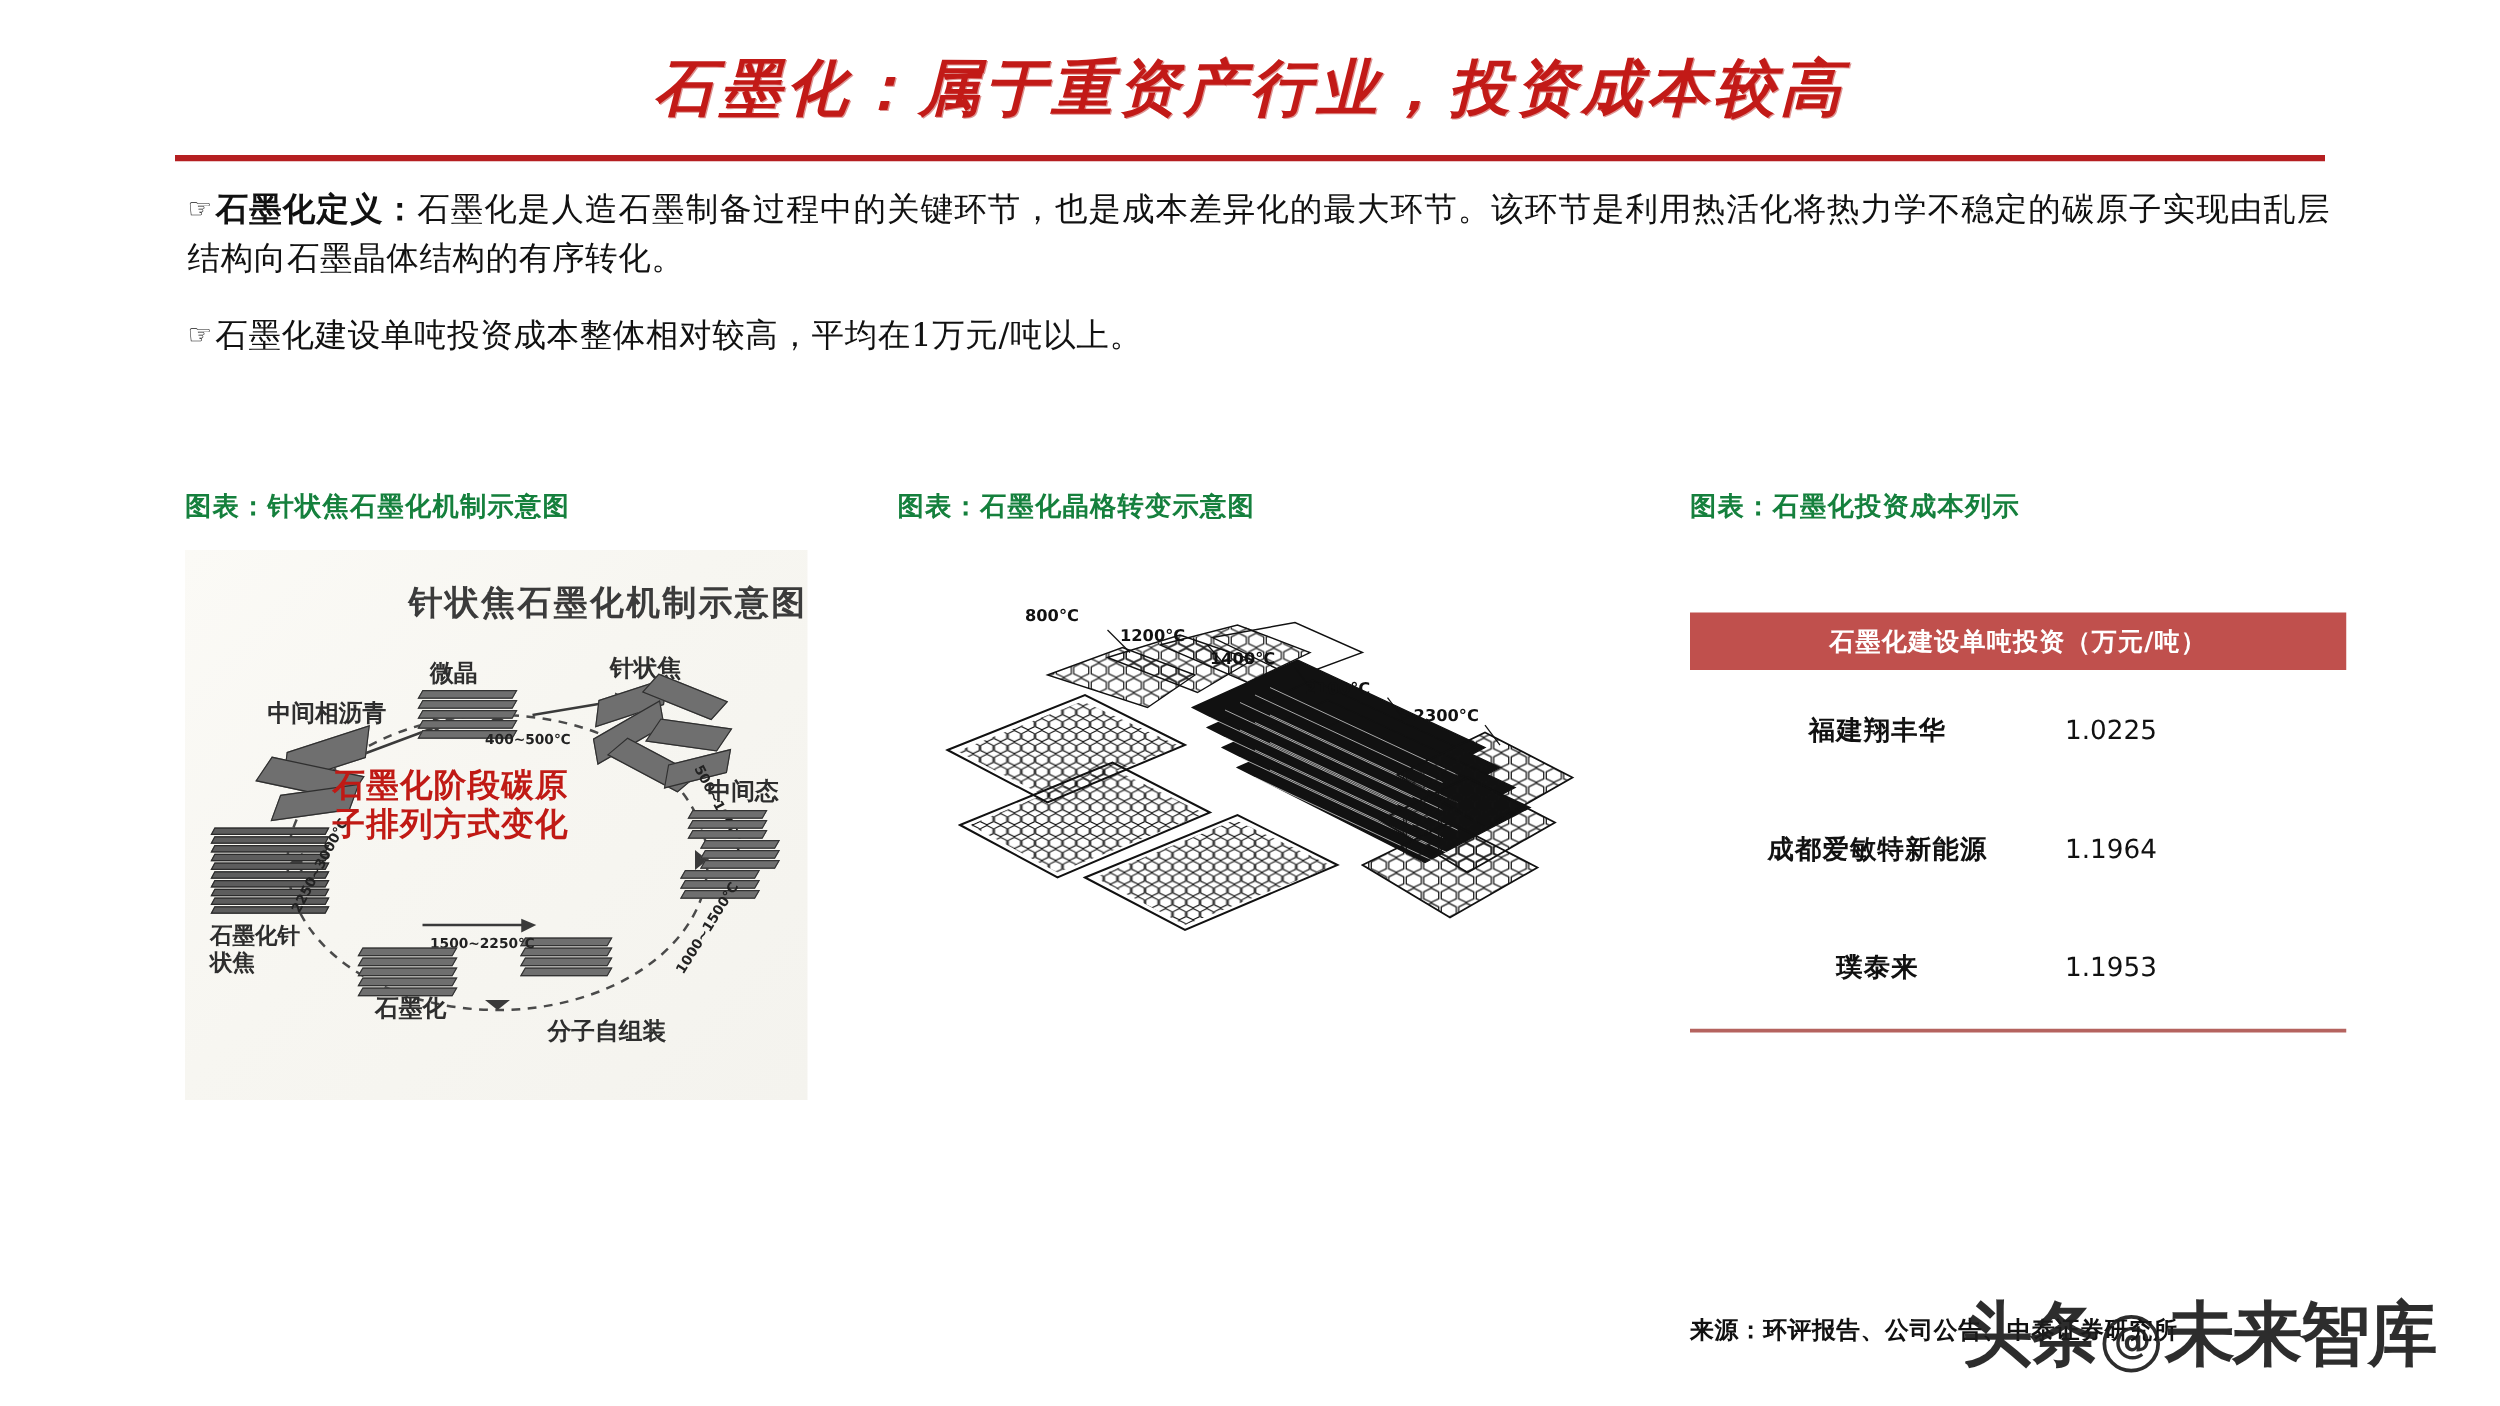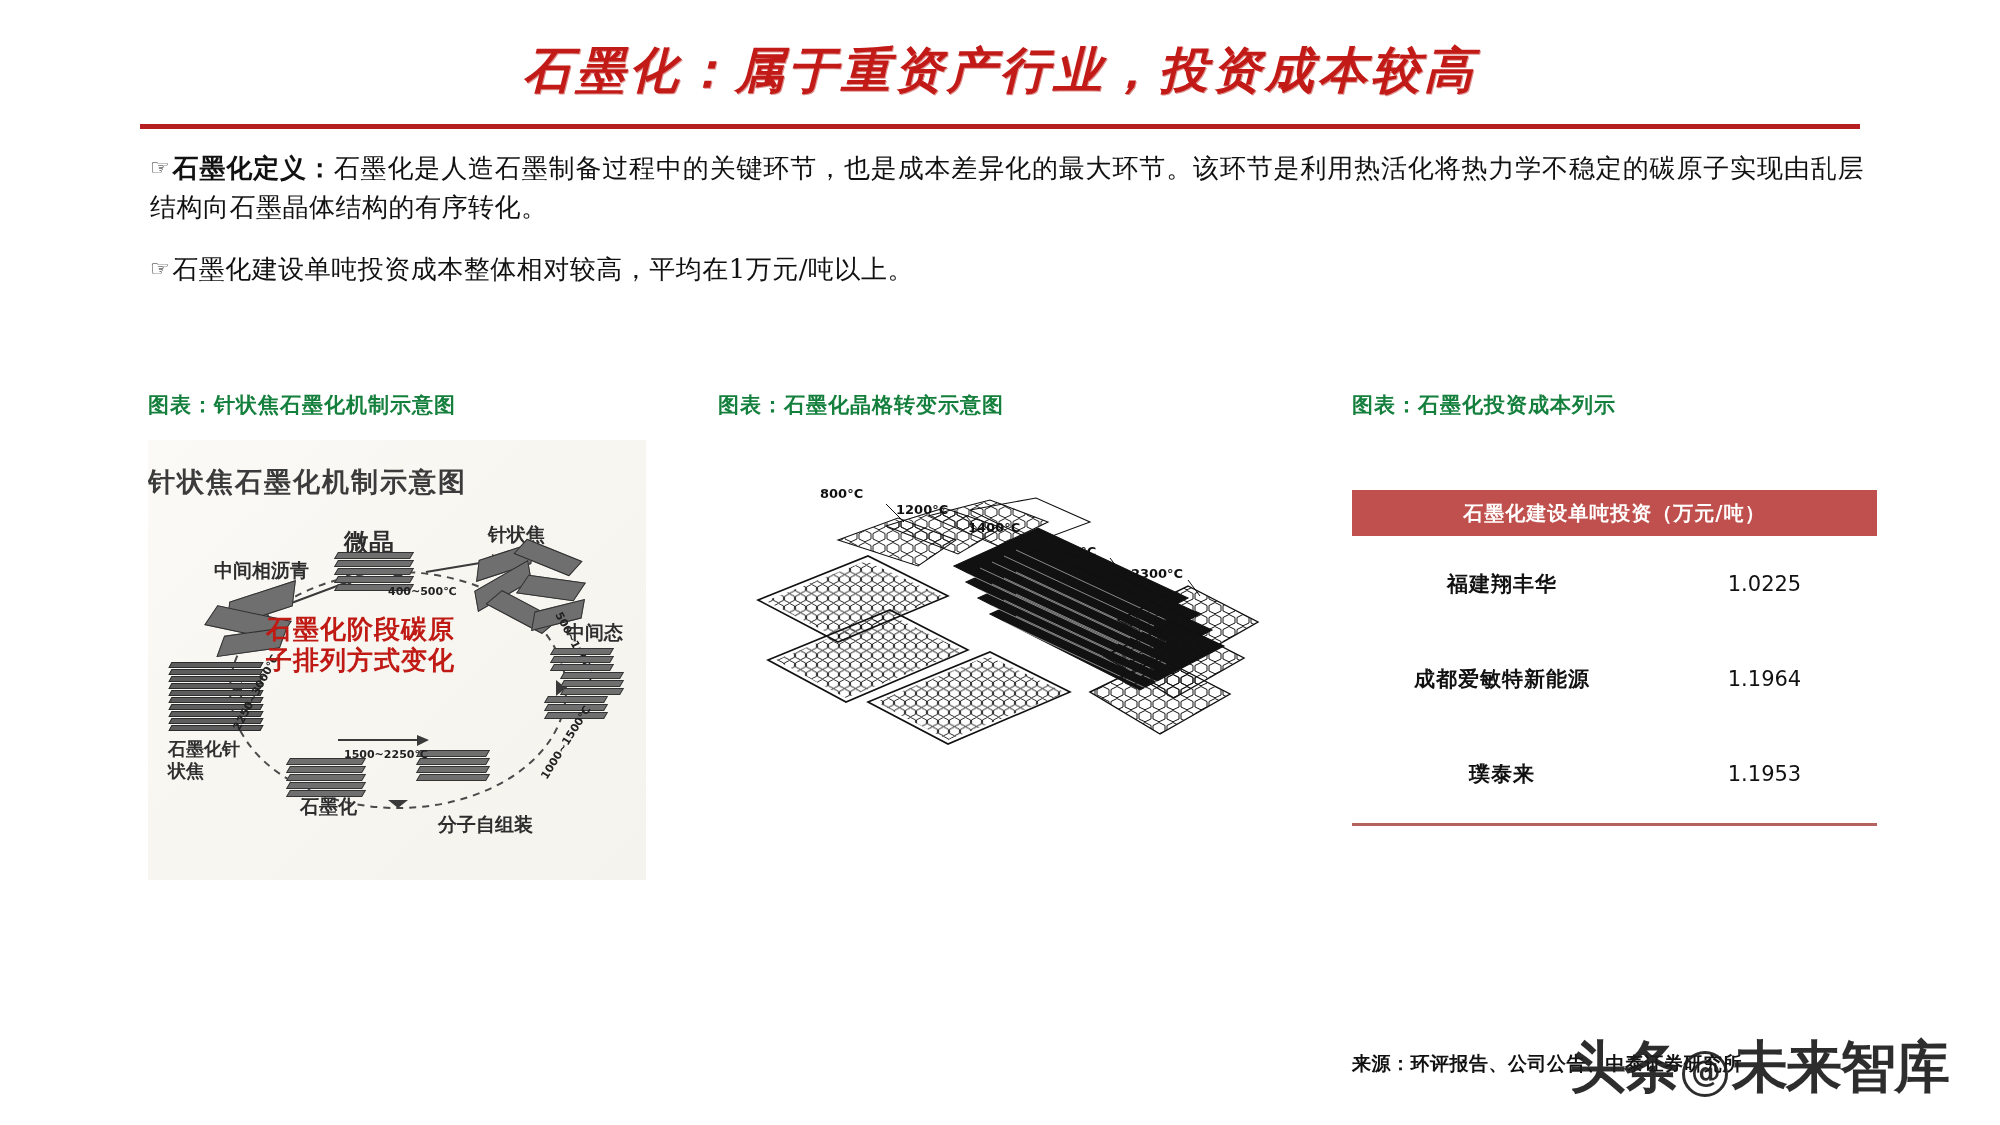--- a/index.html
+++ b/index.html
@@ -64,21 +64,21 @@
   .cap2{left:718px;top:391px;}
   .cap3{left:1352px;top:391px;}
 
   
   .fig1{
     position:absolute;left:148px;top:440px;width:498px;height:440px;
     background:linear-gradient(135deg,#fbfaf6 0%,#f7f6f1 45%,#f4f3ee 100%);
     overflow:hidden;
   }
   .fig1 .f1title{
-    position:absolute;left:0;right:0;top:24px;text-align:left;
+    position:absolute;left:0;right:0;top:24px;text-align:right;
     font-family:"DejaVu Sans","Liberation Sans",sans-serif;
     font-weight:bold;font-size:27px;color:#3b3b3b;letter-spacing:2px;
   }
   .f1lab{
     position:absolute;
     font-family:"DejaVu Sans","Liberation Sans",sans-serif;
     font-weight:bold;color:#2e2e2e;white-space:nowrap;
   }
   .f1temp{
     position:absolute;
@@ -119,21 +119,21 @@
   }
   .tbl-row{
     height:95px;display:flex;align-items:center;
   }
   .tbl-row .c-name{
     flex:0 0 300px;text-align:center;
     font-family:"DejaVu Serif","Liberation Serif",serif;
     font-weight:bold;font-size:21px;color:#111;letter-spacing:1px;
   }
   .tbl-row .c-val{
-    flex:1;text-align:center;
+    flex:1;
     font-family:"DejaVu Sans","Liberation Sans",sans-serif;
     font-size:21px;color:#111;
   }
   .tbl-bottom{height:2.5px;background:#b5635f;margin-top:2px;}
 
   
   .src{
     position:absolute;
     font-family:"DejaVu Serif","Liberation Serif",serif;
     font-weight:bold;font-size:19px;color:#111;white-space:nowrap;
@@ -194,21 +194,21 @@
       <polygon points="281,300 269,295 269,306" fill="#3a3a3a"></polygon>
     </svg>
 
     <div style="position:absolute;left:66px;top:118px;">
       <div class="f1lab" style="font-size:19px;left:0;top:0;position:relative;">中间相沥青</div>
     </div>
     <div class="flake" style="left:78px;top:152px;width:68px;height:22px;"></div>
     <div class="flake" style="left:62px;top:172px;width:74px;height:20px;transform:rotate(12deg) skewX(-22deg);"></div>
     <div class="flake" style="left:72px;top:192px;width:62px;height:18px;transform:rotate(-8deg) skewX(-28deg);"></div>
 
-    <div class="f1lab" style="left:196px;top:86px;font-size:25px;">微晶</div>
+    <div class="f1lab" style="left:196px;top:86px;font-size:19px;">微晶</div>
     <div class="stack" style="left:188px;top:112px;width:76px;">
       <i></i>
         <i></i>
         <i></i>
         <i></i>
         <i></i>
     </div>
     <div class="f1temp" style="left:240px;top:145px;">400~500℃</div>
 
     <div class="f1lab" style="left:340px;top:82px;font-size:19px;">针状焦</div>

